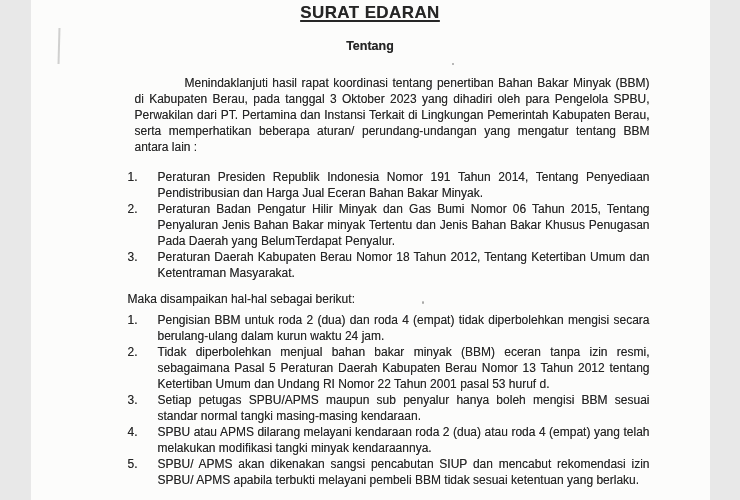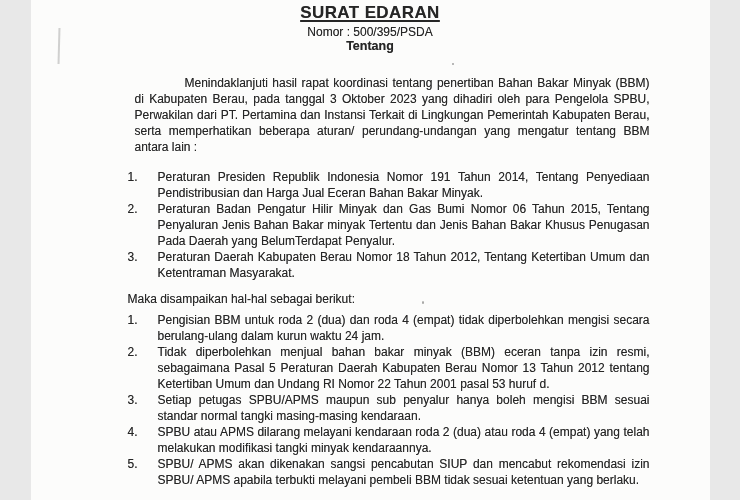--- a/index.html
+++ b/index.html
@@ -32,21 +32,21 @@
     font-size: 17px;
     font-weight: bold;
     letter-spacing: 0.4px;
     text-decoration: underline;
     text-decoration-thickness: 1.5px;
     text-underline-offset: 2px;
   }
   .doc-number { margin-top: 2px; font-size: 12px; }
 
   .about-label {
-    margin-top: 0;
+    margin-top: 16px;
     text-align: center;
     font-size: 12.5px;
     font-weight: bold;
   }
   .doc-subject {
     margin: 3px 0 0 0;
     text-align: center;
     font-size: 12.5px;
     font-weight: bold;
     letter-spacing: -0.1px;
@@ -75,21 +75,20 @@
 <body>
 
 <div class="page">
 
   <div class="scan-line"></div>
   <div class="speck speck-1"></div>
   <div class="speck speck-2"></div>
 
   <div class="header">
     <h1 class="doc-title">SURAT EDARAN</h1>
-    <div class="doc-number">Nomor : 500/395/PSDA</div>
   </div>
 
   <div class="about-label">Tentang</div>
 
   <div class="content">
 
     <p class="opening">Menindaklanjuti hasil rapat koordinasi tentang penertiban Bahan Bakar Minyak (BBM) di Kabupaten Berau, pada tanggal 3 Oktober 2023 yang dihadiri oleh para Pengelola SPBU, Perwakilan dari PT. Pertamina dan Instansi Terkait di Lingkungan Pemerintah Kabupaten Berau, serta memperhatikan beberapa aturan/ perundang-undangan yang mengatur tentang BBM antara lain :</p>
 
     <ol class="list list-regulations">
       <li class="item">

